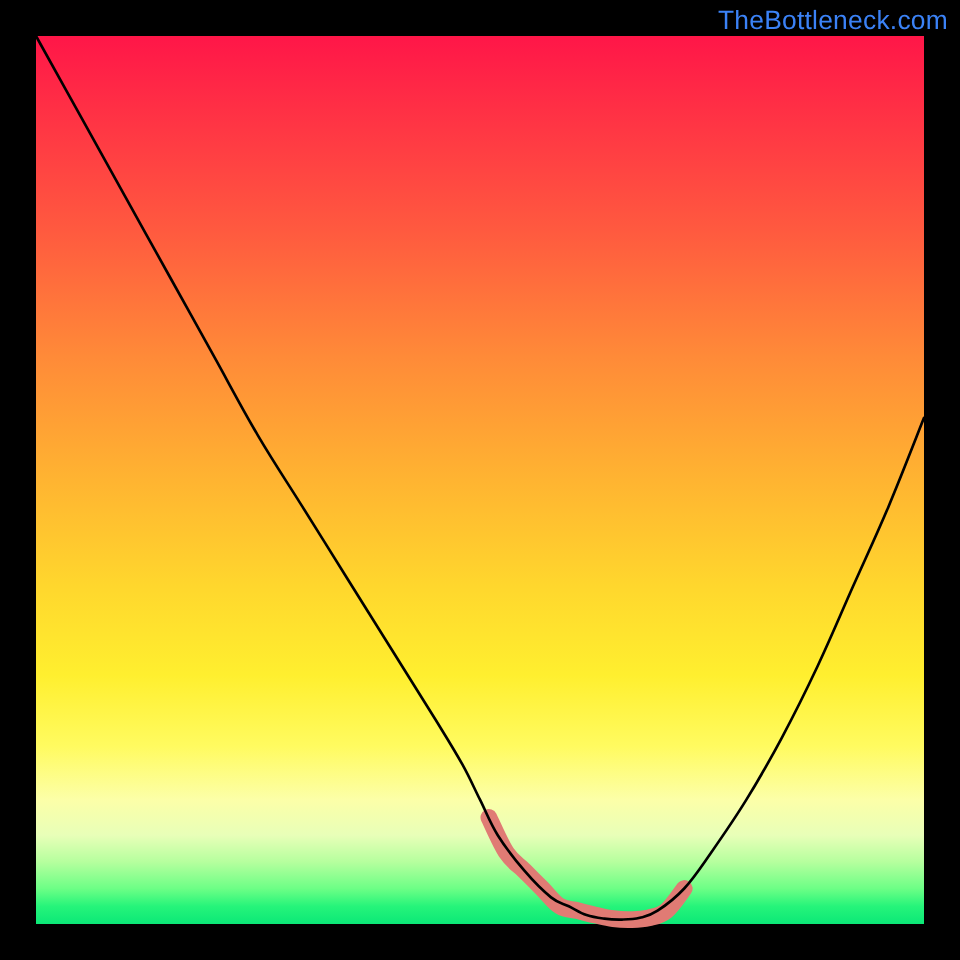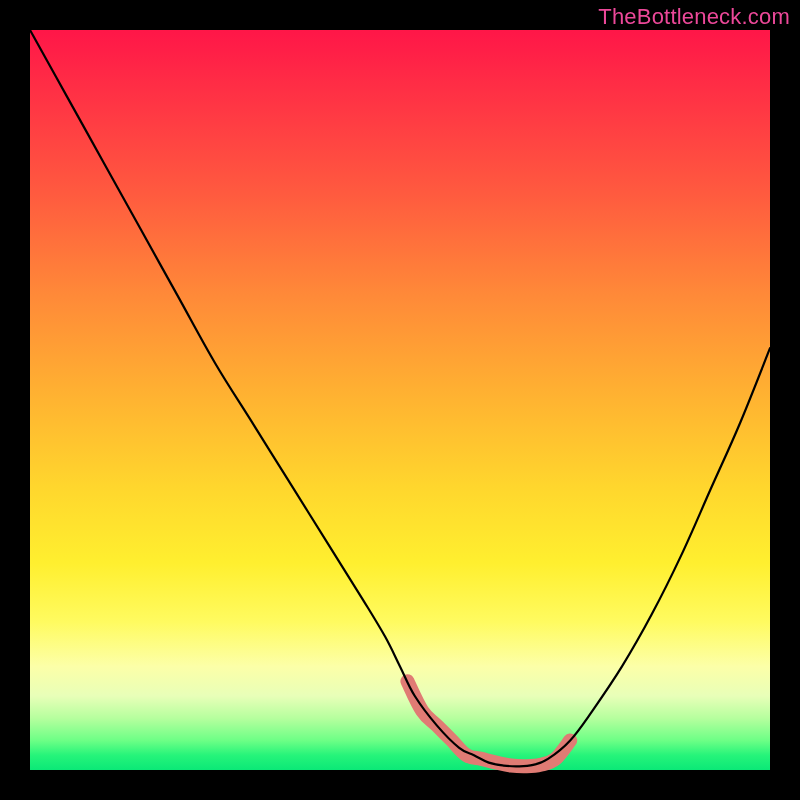--- a/index.html
+++ b/index.html
@@ -47,21 +47,21 @@
     left: 0;
     top: 0;
     width: 740px;
     height: 740px;
     overflow: visible;
   }
   .watermark {
     position: absolute;
     top: 4px;
     right: 10px;
-    color: #ec4899;
+    color: #3b82f6;
     font-size: 22px;
     font-weight: 500;
     letter-spacing: 0.2px;
     user-select: none;
   }
 </style>
 </head>
 <body>
 
 <div class="frame">

